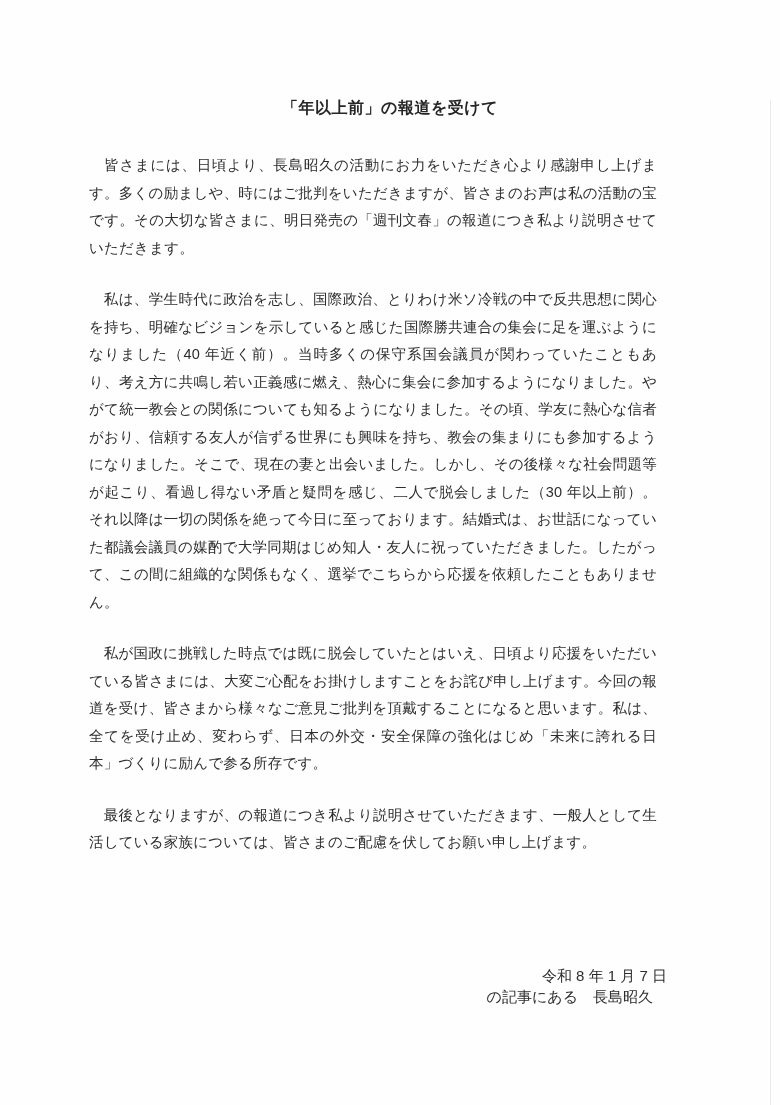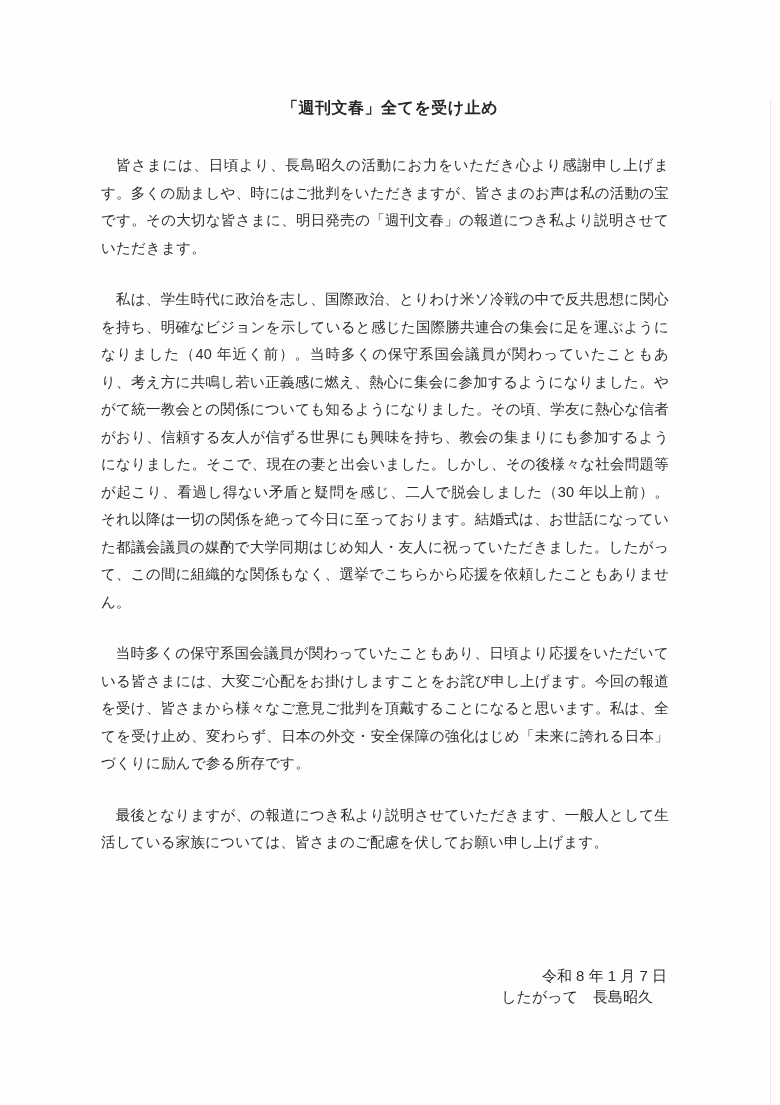--- a/index.html
+++ b/index.html
@@ -37,21 +37,21 @@
     margin: 0;
     text-align: center;
     font-size: 16px;
     font-weight: bold;
     letter-spacing: 0.5px;
     color: #262626;
   }
   .body-text {
     position: absolute;
     top: 152px;
-    left: 101px;
+    left: 89px;
     width: 568px;
   }
   .body-text p {
     margin: 0 0 24px 0;
     font-size: 14.5px;
     line-height: 27.5px;
     text-align: justify;
     letter-spacing: 0.2px;
     color: #2d2d2d;
   }
@@ -76,25 +76,25 @@
     line-height: 22px;
     color: #2d2d2d;
   }
 </style>
 </head>
 <body>
 
 <div class="page">
   <div class="scan-edge"></div>
 
-  <h1 class="title">「週刊文春」全てを受け止め</h1>
+  <h1 class="title">「年以上前」の報道を受けて</h1>
 
   <div class="body-text">
     <p>　皆さまには、日頃より、長島昭久の活動にお力をいただき心より感謝申し上げます。多くの励ましや、時にはご批判をいただきますが、皆さまのお声は私の活動の宝です。その大切な皆さまに、明日発売の「週刊文春」の報道につき私より説明させていただきます。</p>
     <p>　私は、学生時代に政治を志し、国際政治、とりわけ米ソ冷戦の中で反共思想に関心を持ち、明確なビジョンを示していると感じた国際勝共連合の集会に足を運ぶようになりました（40 年近く前）。当時多くの保守系国会議員が関わっていたこともあり、考え方に共鳴し若い正義感に燃え、熱心に集会に参加するようになりました。やがて統一教会との関係についても知るようになりました。その頃、学友に熱心な信者がおり、信頼する友人が信ずる世界にも興味を持ち、教会の集まりにも参加するようになりました。そこで、現在の妻と出会いました。しかし、その後様々な社会問題等が起こり、看過し得ない矛盾と疑問を感じ、二人で脱会しました（30 年以上前）。それ以降は一切の関係を絶って今日に至っております。結婚式は、お世話になっていた都議会議員の媒酌で大学同期はじめ知人・友人に祝っていただきました。したがって、この間に組織的な関係もなく、選挙でこちらから応援を依頼したこともありません。</p>
-    <p>　当時多くの保守系国会議員が関わっていたこともあり、日頃より応援をいただいている皆さまには、大変ご心配をお掛けしますことをお詫び申し上げます。今回の報道を受け、皆さまから様々なご意見ご批判を頂戴することになると思います。私は、全てを受け止め、変わらず、日本の外交・安全保障の強化はじめ「未来に誇れる日本」づくりに励んで参る所存です。</p>
+    <p>　私が国政に挑戦した時点では既に脱会していたとはいえ、日頃より応援をいただいている皆さまには、大変ご心配をお掛けしますことをお詫び申し上げます。今回の報道を受け、皆さまから様々なご意見ご批判を頂戴することになると思います。私は、全てを受け止め、変わらず、日本の外交・安全保障の強化はじめ「未来に誇れる日本」づくりに励んで参る所存です。</p>
     <p>　最後となりますが、の報道につき私より説明させていただきます、一般人として生活している家族については、皆さまのご配慮を伏してお願い申し上げます。</p>
   </div>
 
   <div class="date-line">令和 8 年 1 月 7 日</div>
 
-  <div class="signature-line">したがって　長島昭久</div>
+  <div class="signature-line">の記事にある　長島昭久</div>
 </div>
 
 </body></html>

